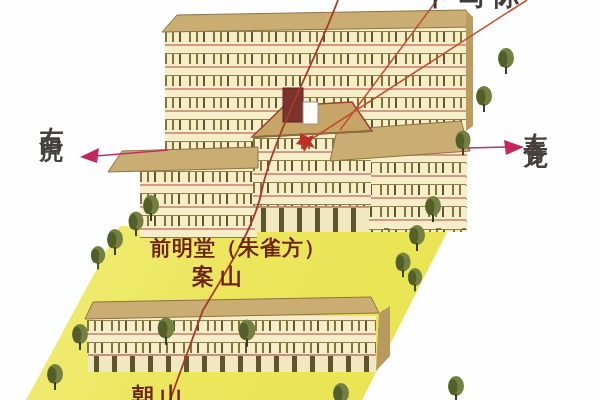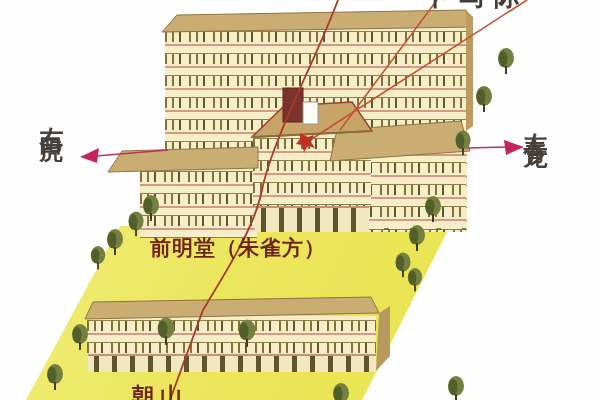--- a/index.html
+++ b/index.html
@@ -121,14 +121,15 @@
     <use href="#tree" transform="translate(166,328) scale(1.05)"></use>
     <use href="#tree" transform="translate(247,330) scale(1.05)"></use>
     <use href="#tree" transform="translate(341,393)"></use>
     <use href="#tree" transform="translate(456,386)"></use>
   </svg>
 
   <div id="lbl-top" class="abs lbl">卜马际</div>
   <div id="lbl-right" class="abs lbl vert">右白虎</div>
   <div id="lbl-left" class="abs lbl vert">左青龙</div>
   <div id="lbl-front" class="abs lbl maroon">前明堂（朱雀方）</div>
+  <div id="lbl-anshan" class="abs lbl maroon">案山</div>
   <div id="lbl-chaoshan" class="abs lbl maroon">朝山</div>
 </div>
 
 </body></html>

